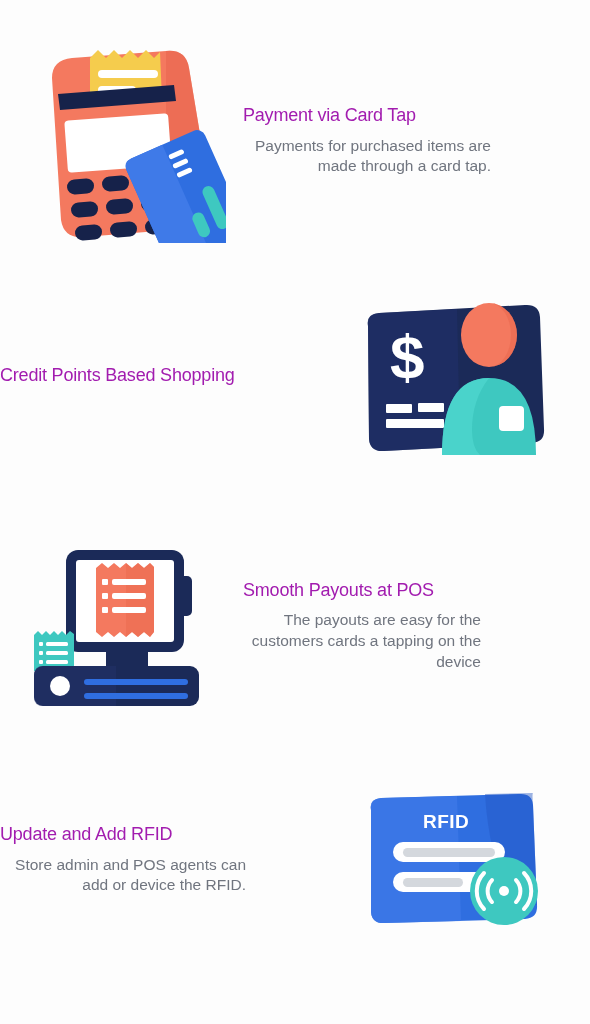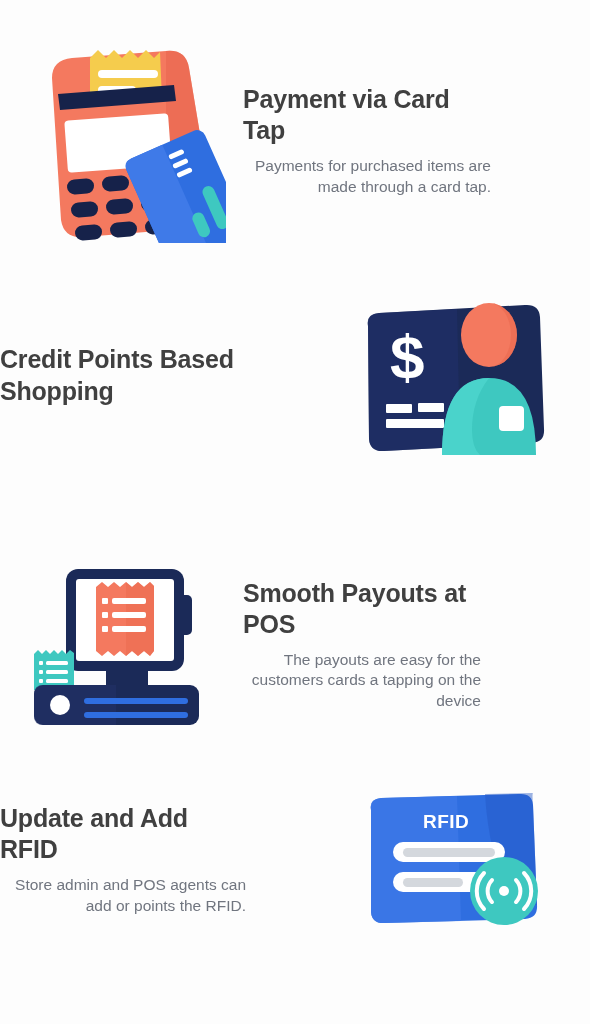--- a/index.html
+++ b/index.html
@@ -29,43 +29,43 @@
     flex:0 0 235px;
   }
   .txt-col { flex:1 1 auto; }
 
   .feature.img-left  .art-col { margin-left:8px; }
   .feature.img-left  .txt-col { padding-right:28px; }
   .feature.img-right .art-col { margin-right:18px; }
   .feature.img-right .txt-col { padding-right:8px; }
 
   .f-title {
-    font-size:25px;
-    font-weight:bold;
+    font-size:18px;
+    font-weight:normal;
     line-height:1.26;
-    color:#404040;
+    color:#a21caf;
     letter-spacing:-0.2px;
     margin-bottom:9px;
   }
   .f-desc {
     font-size:15.5px;
     line-height:1.33;
     color:#70757f;
     font-weight:normal;
     text-align:right;
   }
   .w1 { max-width:248px; }
   .w2 { max-width:240px; }
   .w3 { max-width:238px; }
   .w4 { max-width:246px; }
 
   
   #row-1 { top:38px;  }
   #row-2 { top:300px; }
-  #row-3 { top:557px; }
+  #row-3 { top:538px; }
   #row-4 { top:792px; }
 
   svg { display:block; }
 </style>
 </head>
 <body>
 
 <div class="page">
 
   <div class="feature img-left" id="row-1">
@@ -213,17 +213,17 @@
             <path d="M127 88 a16 16 0 0 0 0 22"></path>
             <path d="M151 88 a16 16 0 0 1 0 22"></path>
             <path d="M119 81 a26 26 0 0 0 0 36"></path>
             <path d="M159 81 a26 26 0 0 1 0 36"></path>
           </g>
         </g>
       </svg>
     </div>
     <div class="txt-col">
       <div class="f-title w4">Update and Add RFID</div>
-      <div class="f-desc w4">Store admin and POS agents can add or points the RFID.</div>
+      <div class="f-desc w4">Store admin and POS agents can add or device the RFID.</div>
     </div>
   </div>
 
 </div>
 
 </body></html>

